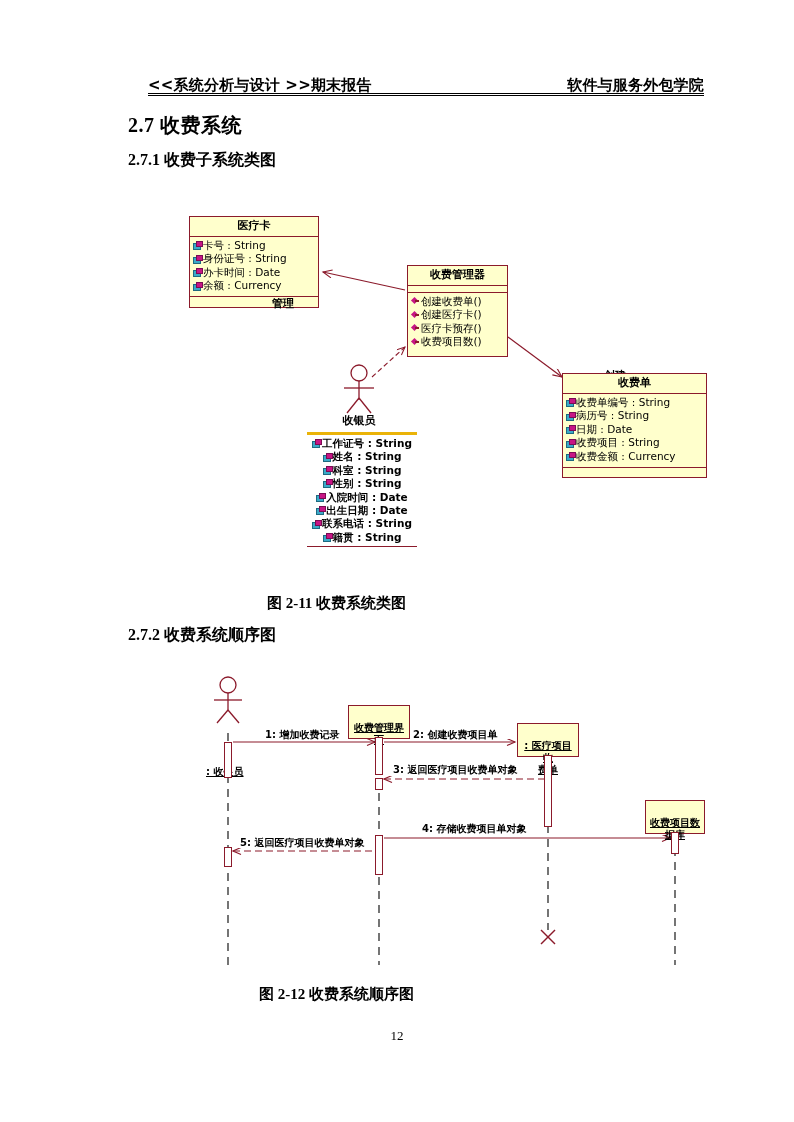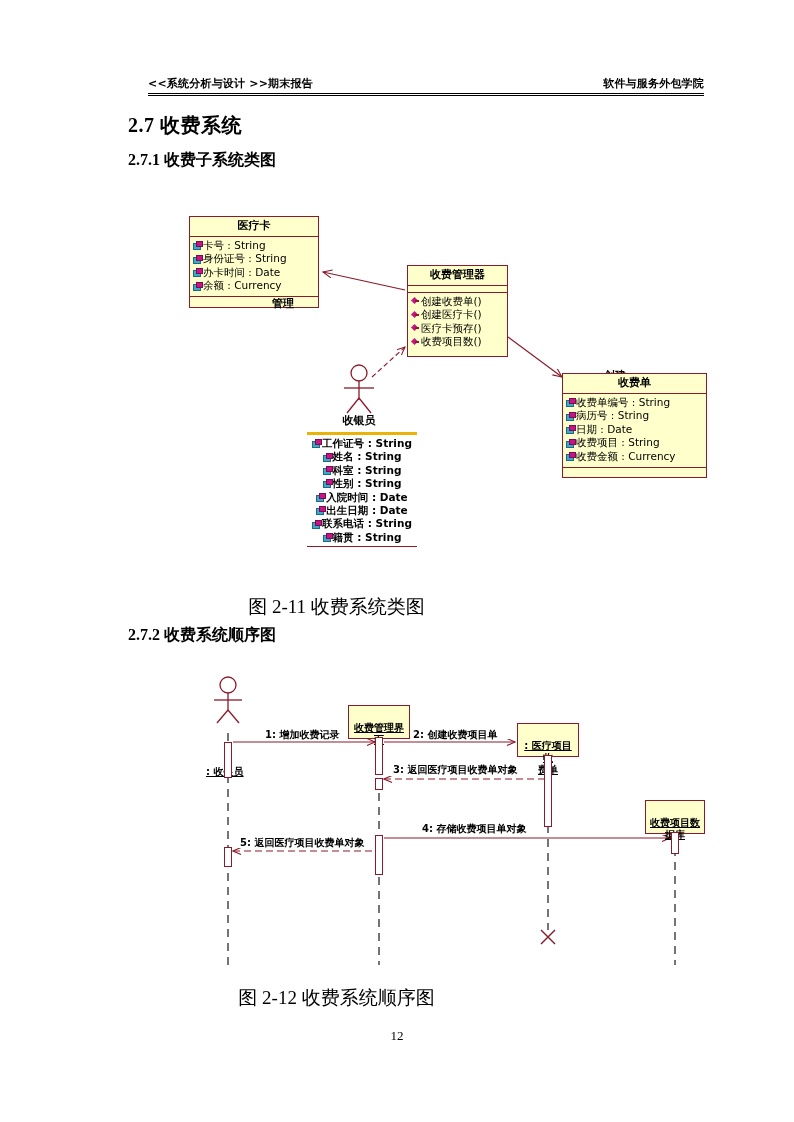--- a/index.html
+++ b/index.html
@@ -11,21 +11,21 @@
     color: #000000;
     position: relative;
     overflow: hidden;
   }
 
   
   .page-header {
     position: absolute;
     left: 148px; top: 76px; width: 556px;
     display: flex; justify-content: space-between; align-items: flex-start;
-    font-size: 11px;
+    font-size: 15px;
     font-family: "DejaVu Sans", "Liberation Sans", sans-serif;
     font-weight: 600;
     letter-spacing: 0.2px;
   }
   .header-rule-outer {
     position: absolute; left: 148px; top: 93px; width: 556px;
     height: 3px; border-top: 1px solid #000; border-bottom: 1px solid #000;
   }
 
   
@@ -39,21 +39,22 @@
     font-size: 16px; font-weight: bold;
   }
   .h3b {
     position: absolute; left: 128px; top: 625px;
     font-size: 16px; font-weight: bold;
   }
 
   
   .caption {
     position: absolute; width: 673px; text-align: center;
-    font-size: 19px;
+    font-size: 15px;
+    font-weight: bold;
   }
   .cap1 { top: 594px; }
   .cap2 { top: 985px; }
 
   .page-number {
     position: absolute; width: 794px; text-align: center;
     top: 1028px; font-size: 13px;
   }
 
   

